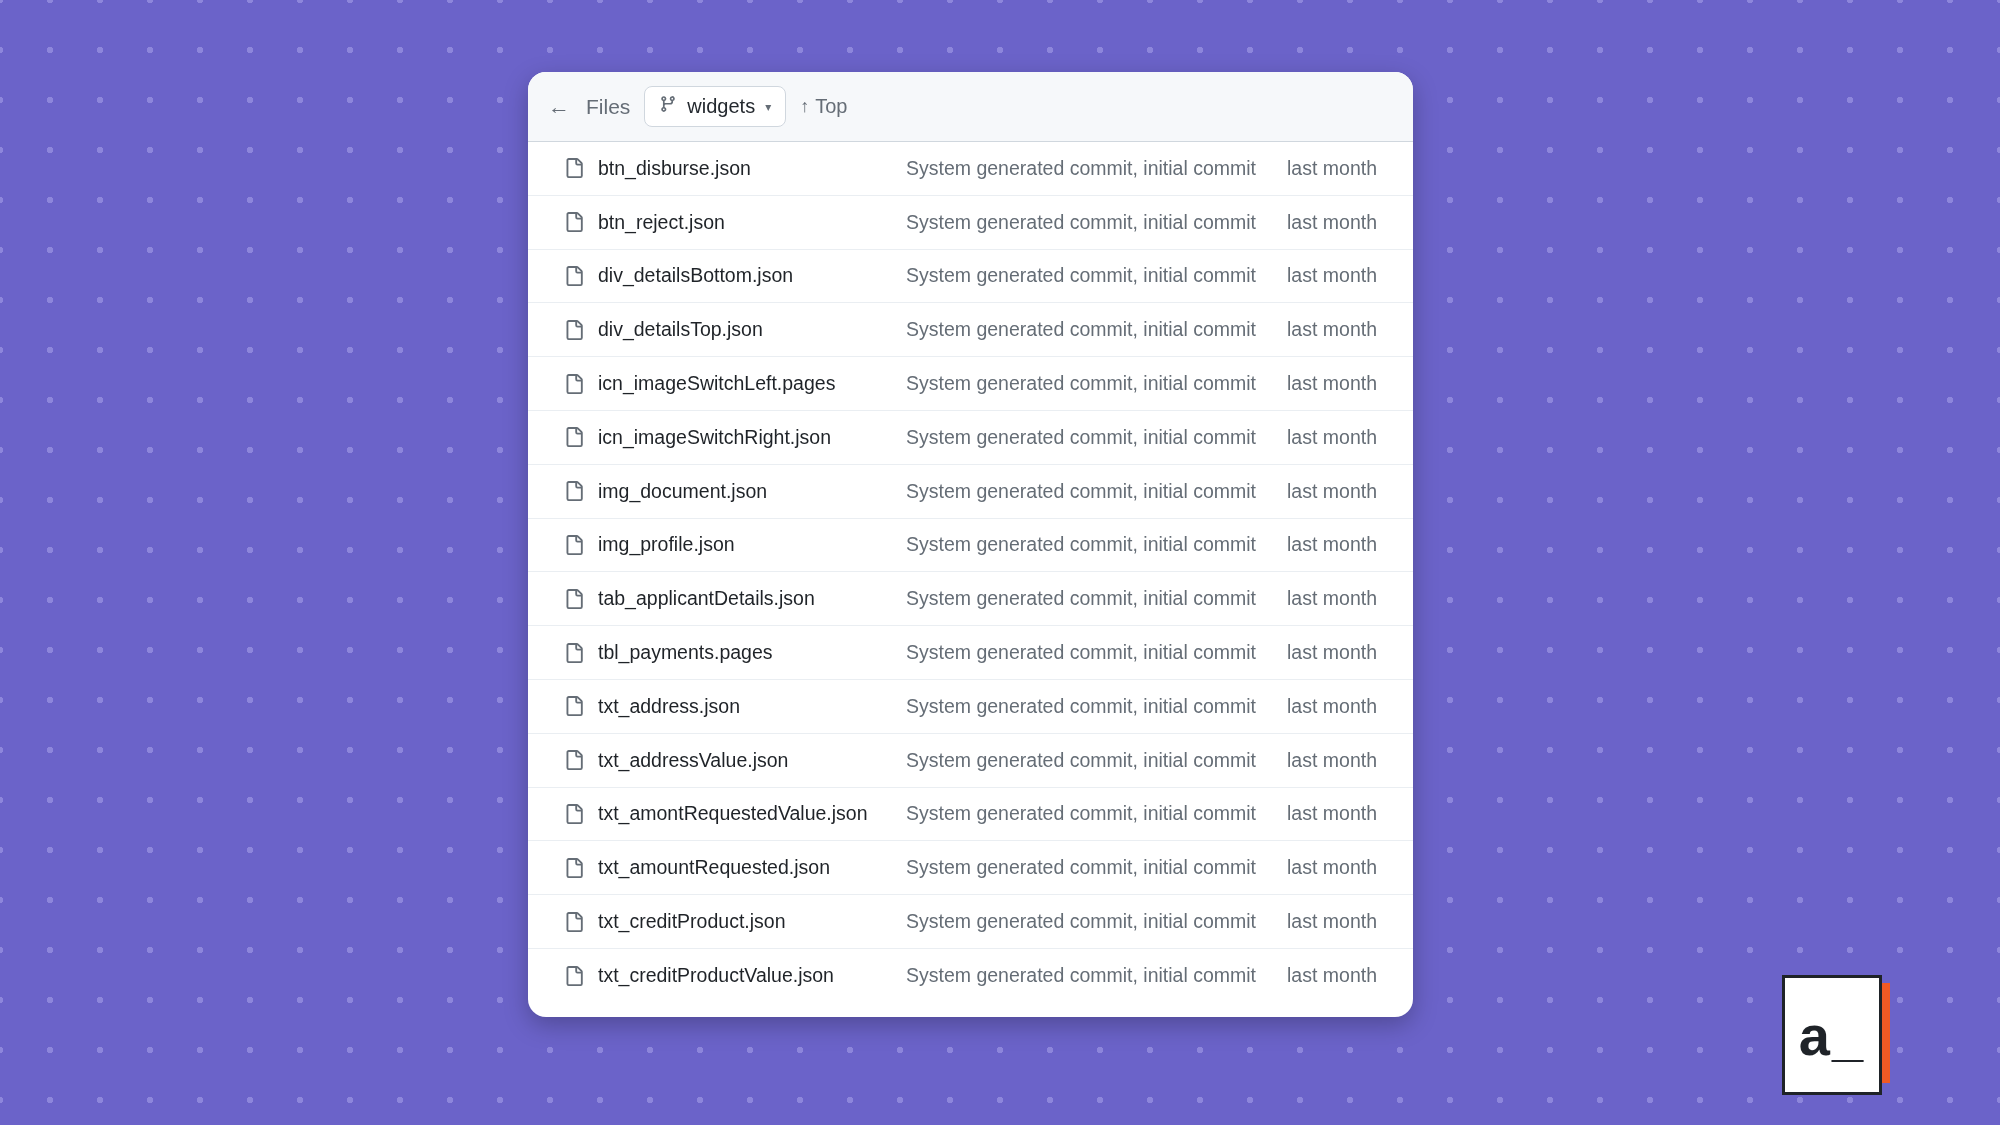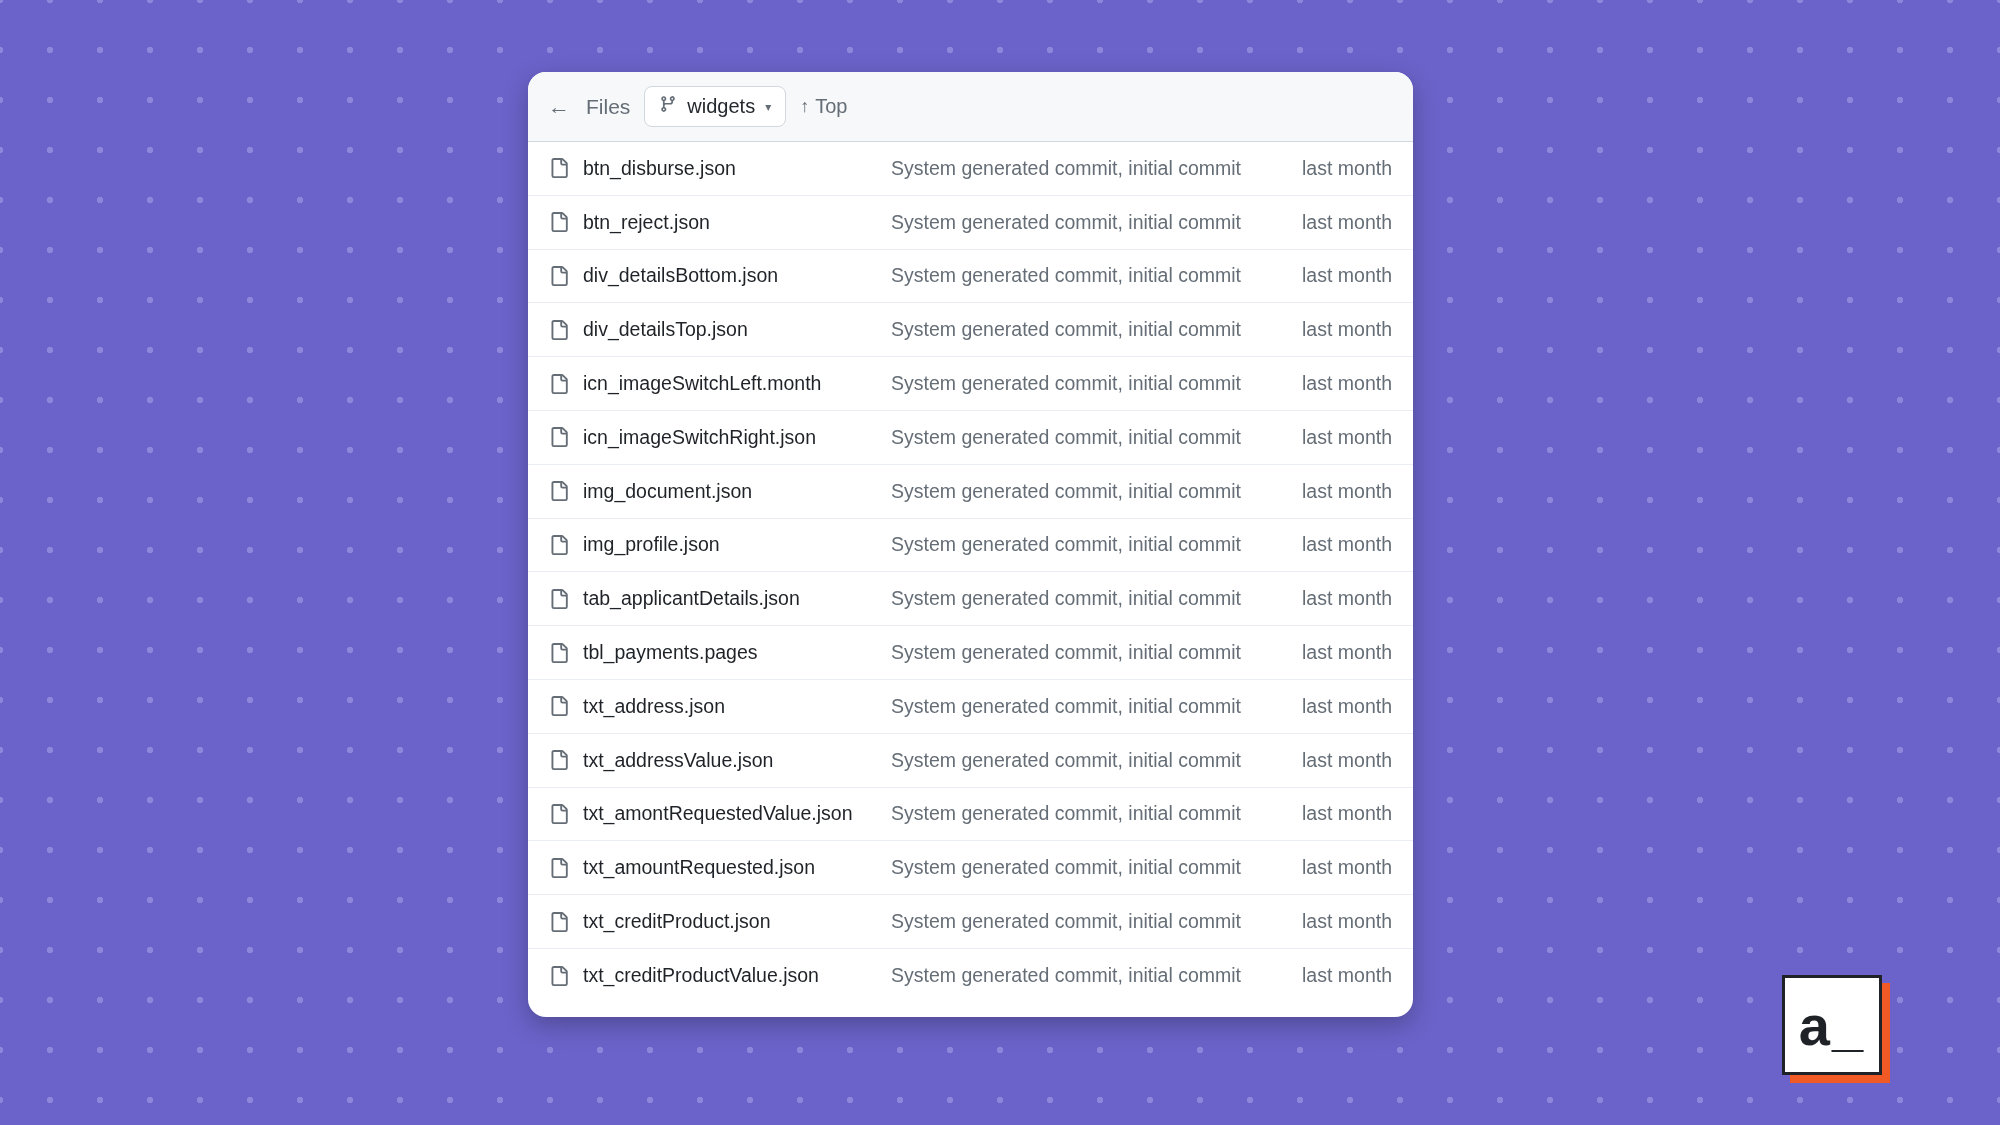--- a/index.html
+++ b/index.html
@@ -71,41 +71,41 @@
   .top-link {
     display:flex; align-items:center; gap:6px;
     color:#656d76; font-size:20px;
     cursor:pointer;
   }
   .top-link .up-arrow { font-size:18px; }
   .file-list { flex:1; overflow:hidden; }
   .file-row {
     display:flex; align-items:center;
     height:53.8px;
-    padding:0 21px;
+    padding:0 36px;
     border-bottom:1px solid #eaeef2;
     font-size:19.5px;
   }
   .file-row:last-child { border-bottom:none; }
   .file-icon { color:#656d76; margin-right:14px; flex:0 0 auto; }
   .file-icon svg { display:block; }
   .file-name { flex:0 0 308px; color:#1f2328; }
   .file-commit { flex:1; color:#656d76; }
   .file-time { flex:0 0 auto; color:#656d76; text-align:right; }
   .logo-badge {
     position:absolute;
     right:118px; bottom:50px;
     width:100px; height:100px;
   }
   .logo-shadow {
     position:absolute; left:8px; top:8px; width:100px; height:100px;
     background:#f15a24;
   }
   .logo-front {
-    position:absolute; left:0; top:0; width:100px; height:100px;
+    position:absolute; left:0; top:0; width:100px; height:120px;
     background:#ffffff; border:3px solid #1f2328;
     display:flex; align-items:center; justify-content:center;
     font-size:56px; font-weight:700; color:#1f2328;
     letter-spacing:2px;
   }
 </style>
 </head>
 <body>
 
 <div class="dots"></div>
@@ -173,21 +173,21 @@
         <span class="file-name">div_detailsTop.json</span>
         <span class="file-commit">System generated commit, initial commit</span>
         <span class="file-time">last month</span>
       </div>
       <div class="file-row">
         <span class="file-icon">
           <svg width="20" height="20" viewBox="0 0 16 16" fill="currentColor">
             <path d="M2 1.75C2 .784 2.784 0 3.75 0h6.586c.464 0 .909.184 1.237.513l2.914 2.914c.329.328.513.773.513 1.237v9.586A1.75 1.75 0 0 1 13.25 16h-9.5A1.75 1.75 0 0 1 2 14.25Zm1.75-.25a.25.25 0 0 0-.25.25v12.5c0 .138.112.25.25.25h9.5a.25.25 0 0 0 .25-.25V6h-2.75A1.75 1.75 0 0 1 9 4.25V1.5Zm6.75.062V4.25c0 .138.112.25.25.25h2.688l-.011-.013-2.914-2.914-.013-.011Z"></path>
           </svg>
         </span>
-        <span class="file-name">icn_imageSwitchLeft.month</span>
+        <span class="file-name">icn_imageSwitchLeft.pages</span>
         <span class="file-commit">System generated commit, initial commit</span>
         <span class="file-time">last month</span>
       </div>
       <div class="file-row">
         <span class="file-icon">
           <svg width="20" height="20" viewBox="0 0 16 16" fill="currentColor">
             <path d="M2 1.75C2 .784 2.784 0 3.75 0h6.586c.464 0 .909.184 1.237.513l2.914 2.914c.329.328.513.773.513 1.237v9.586A1.75 1.75 0 0 1 13.25 16h-9.5A1.75 1.75 0 0 1 2 14.25Zm1.75-.25a.25.25 0 0 0-.25.25v12.5c0 .138.112.25.25.25h9.5a.25.25 0 0 0 .25-.25V6h-2.75A1.75 1.75 0 0 1 9 4.25V1.5Zm6.75.062V4.25c0 .138.112.25.25.25h2.688l-.011-.013-2.914-2.914-.013-.011Z"></path>
           </svg>
         </span>
         <span class="file-name">icn_imageSwitchRight.json</span>

